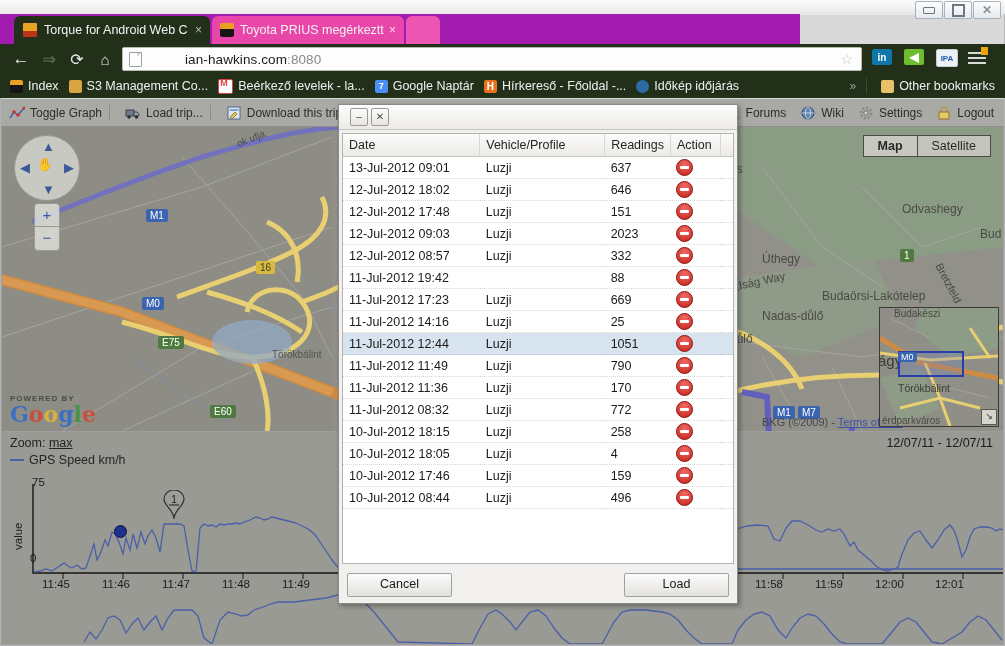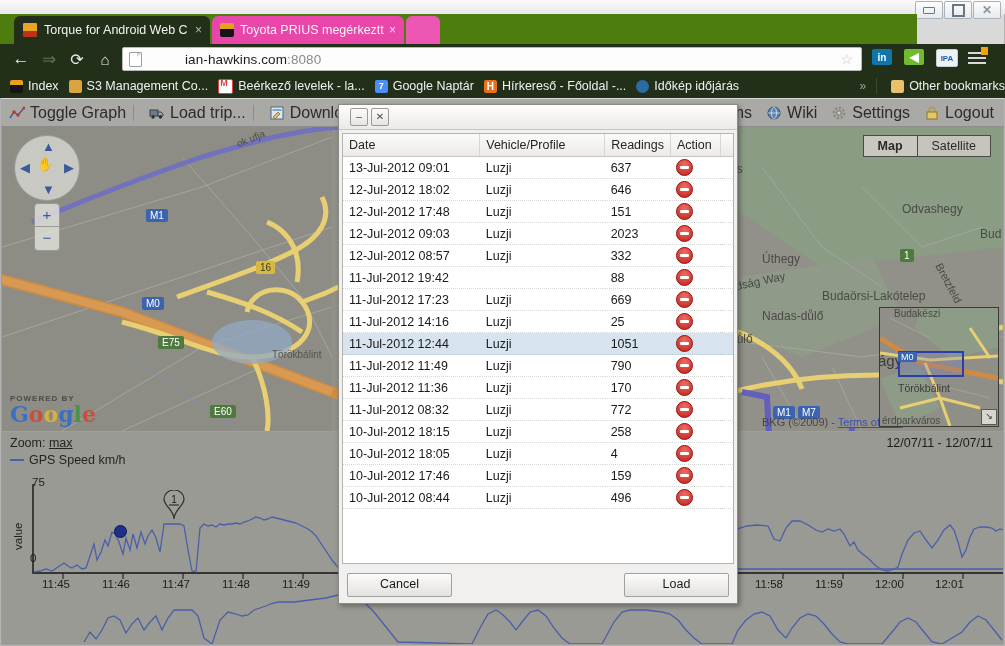--- a/index.html
+++ b/index.html
@@ -22,22 +22,22 @@
   .wbtn{width:26px;height:16px;border:1px solid #a9b2bb;border-radius:2px;
     background:linear-gradient(to bottom,#fdfdfd,#e6eaee);
     display:flex;align-items:center;justify-content:center;
     font-size:9px;color:#5b6872;line-height:1;}
   .wbtn .gl{display:block;}
   .gl-min{width:10px;height:5px;border:1px solid #6b7883;border-radius:1px;}
   .gl-max{width:9px;height:9px;border:2px solid #6b7883;position:relative;}
   .gl-close{font-size:12px;font-weight:bold;color:#8b959e;}
 
   
-  .tabstrip{position:absolute;left:0;top:14px;width:917px;height:30px;
-    background:#4d7c0f;}
+  .tabstrip{position:absolute;left:0;top:14px;width:800px;height:30px;
+    background:#a21caf;}
   .tab{position:absolute;top:2px;height:28px;box-sizing:border-box;
     display:flex;align-items:center;padding:0 8px;
     border-top-left-radius:6px;border-top-right-radius:6px;
     font-size:12.5px;color:#f3f3f3;}
   .tab.active{background:#22301a;}
   .tab1{left:14px;width:196px;background:#222f1b;}
   .tab2{left:212px;width:192px;background:#e846a8;}
   .tab3{left:406px;width:34px;background:#ee56b4;}
   .tabfav{width:14px;height:14px;margin-right:6px;flex:0 0 auto;border-radius:2px;}
   .fav-torque{background:linear-gradient(to bottom,#e8a524 55%,#bb3416 55%);
@@ -99,21 +99,21 @@
   .ico-folder{background:#e8c169;border-radius:2px 2px 2px 2px;}
 
   
   .viewport{position:absolute;left:1px;top:99px;width:1003px;height:546px;
     background:#9e9e9e;overflow:hidden;}
 
   
   .apptb{position:absolute;left:0;top:0;width:1003px;height:27px;
     background:#a9a9a5;display:flex;align-items:center;
     border-bottom:1px solid #8d8d8a;}
-  .tbitem{display:flex;align-items:center;font-size:16px;color:#2c2c2c;
+  .tbitem{display:flex;align-items:center;font-size:12px;color:#2c2c2c;
     margin-left:8px;white-space:nowrap;}
   .tbico{width:16px;height:14px;margin-right:5px;flex:0 0 auto;}
   .tbsep{width:1px;height:16px;background:#8b8b88;margin:0 7px;}
   .tbright{margin-left:auto;display:flex;align-items:center;padding-right:10px;}
   .tbright .tbitem{margin-left:14px;}
 
   
   .mapwrap{position:absolute;left:1px;top:28px;width:1001px;height:304px;
     overflow:hidden;background:#8e8e88;}
   .maplbl{position:absolute;font-size:12px;color:#4a4a45;white-space:nowrap;}
@@ -278,21 +278,21 @@
     <div class="bm">
         <span class="bmico ico-h">H</span>
         <span>Hírkereső - Főoldal -...</span>
       </div>
     <div class="bm">
         <span class="bmico ico-w"></span>
         <span>Időkép időjárás</span>
       </div>
     <div class="bm-chev">»</div>
     <div class="bm-sep"></div>
-    <div class="bm" style="">
+    <div class="bm" style="margin-right:10px">
         <span class="bmico ico-folder"></span>
         <span>Other bookmarks</span>
       </div>
   </div>
 
   <div class="viewport">
 
     <div class="apptb">
       <div class="tbitem">
         <svg class="tbico" viewBox="0 0 16 14">

